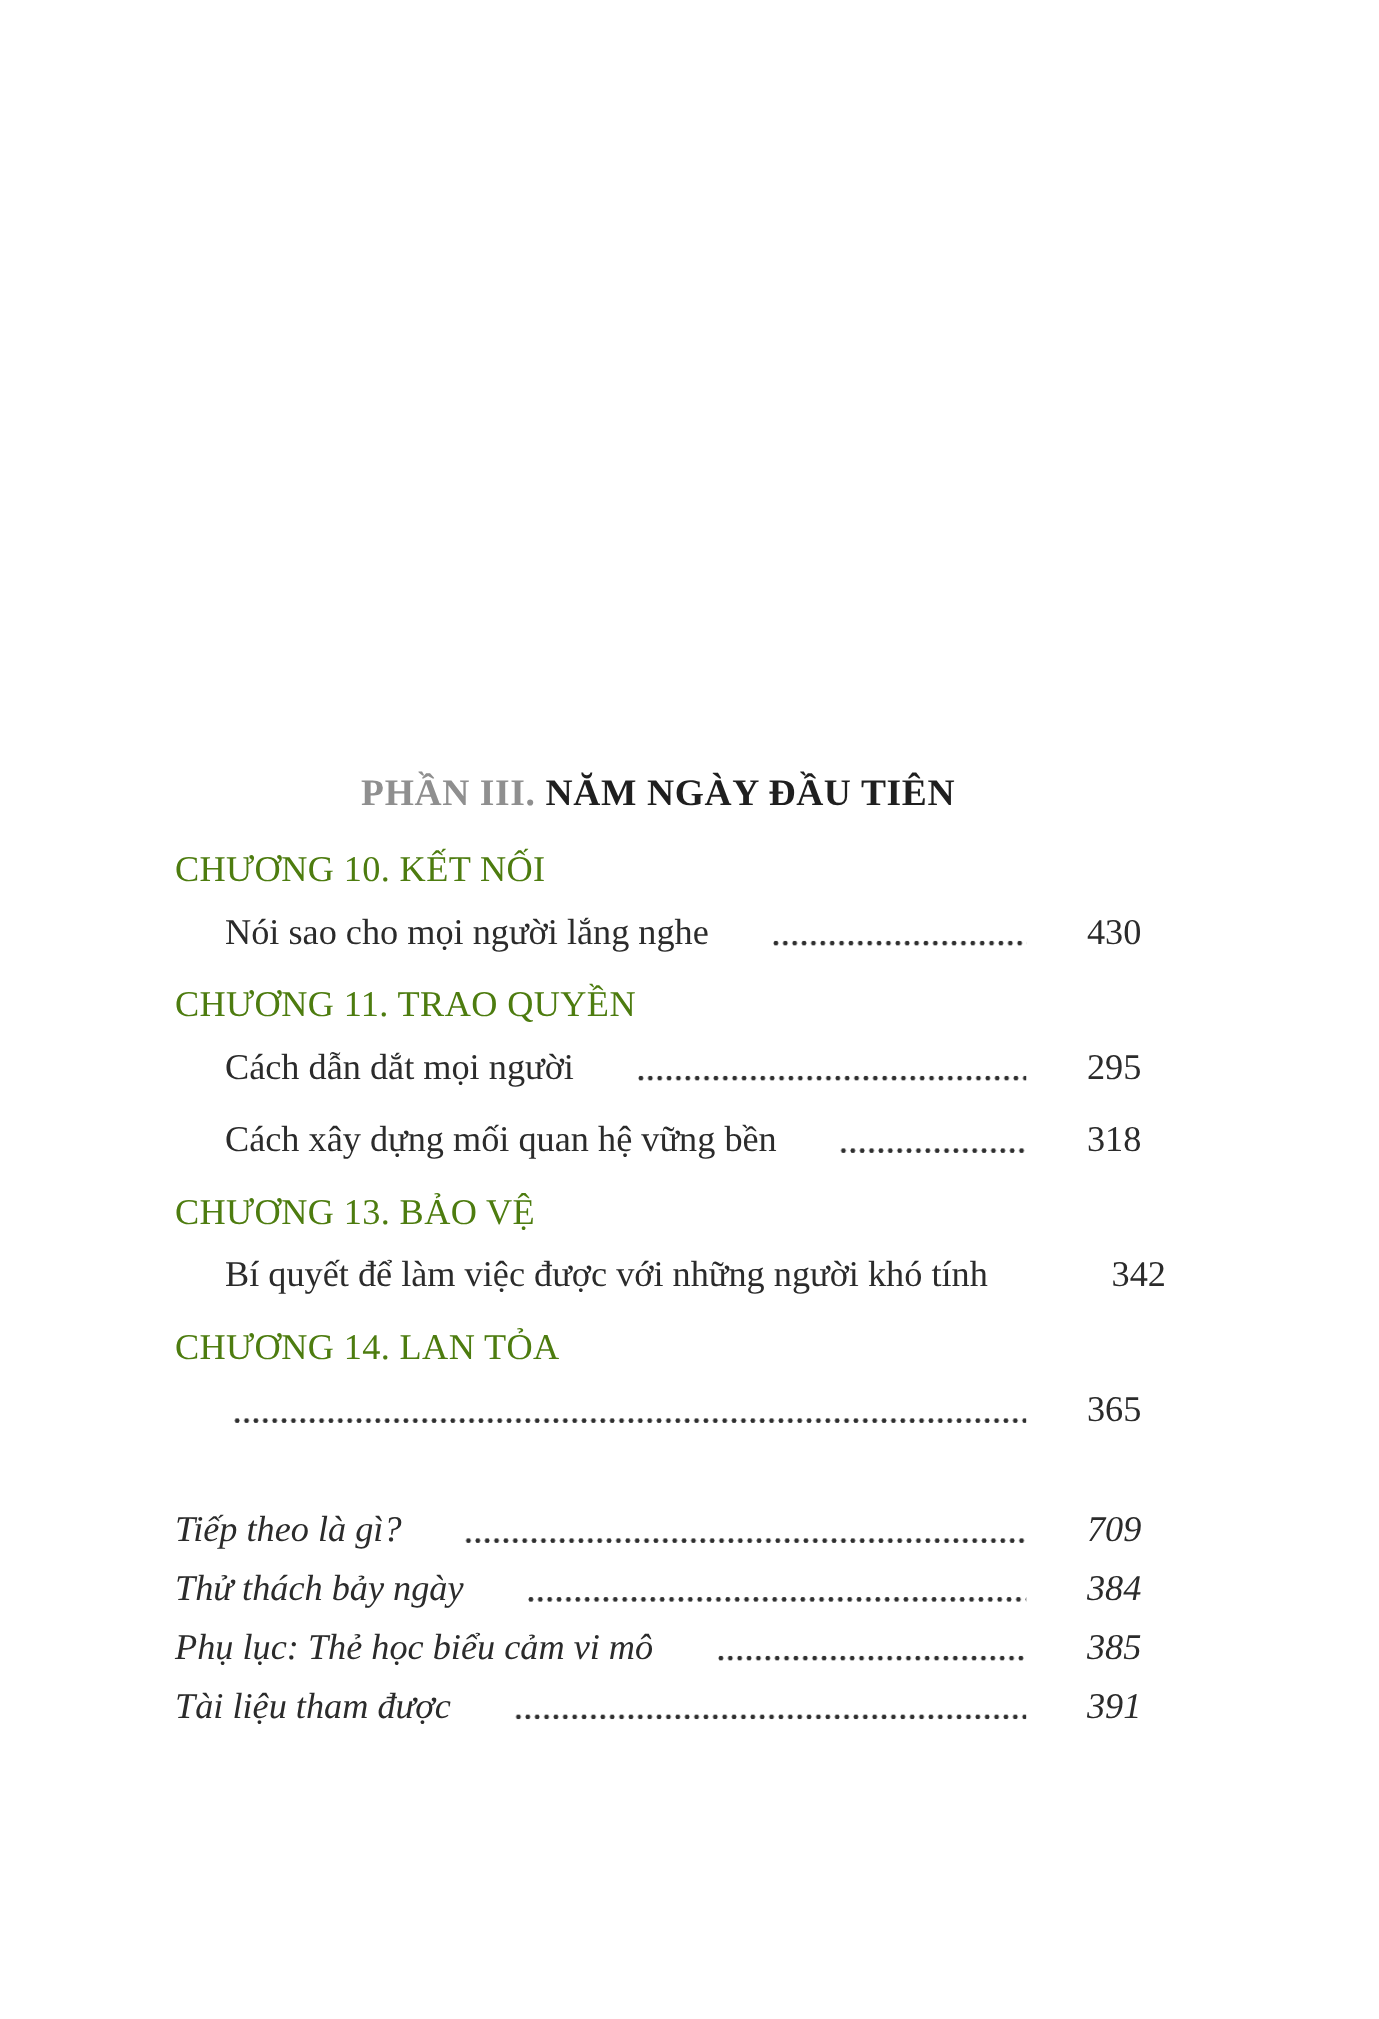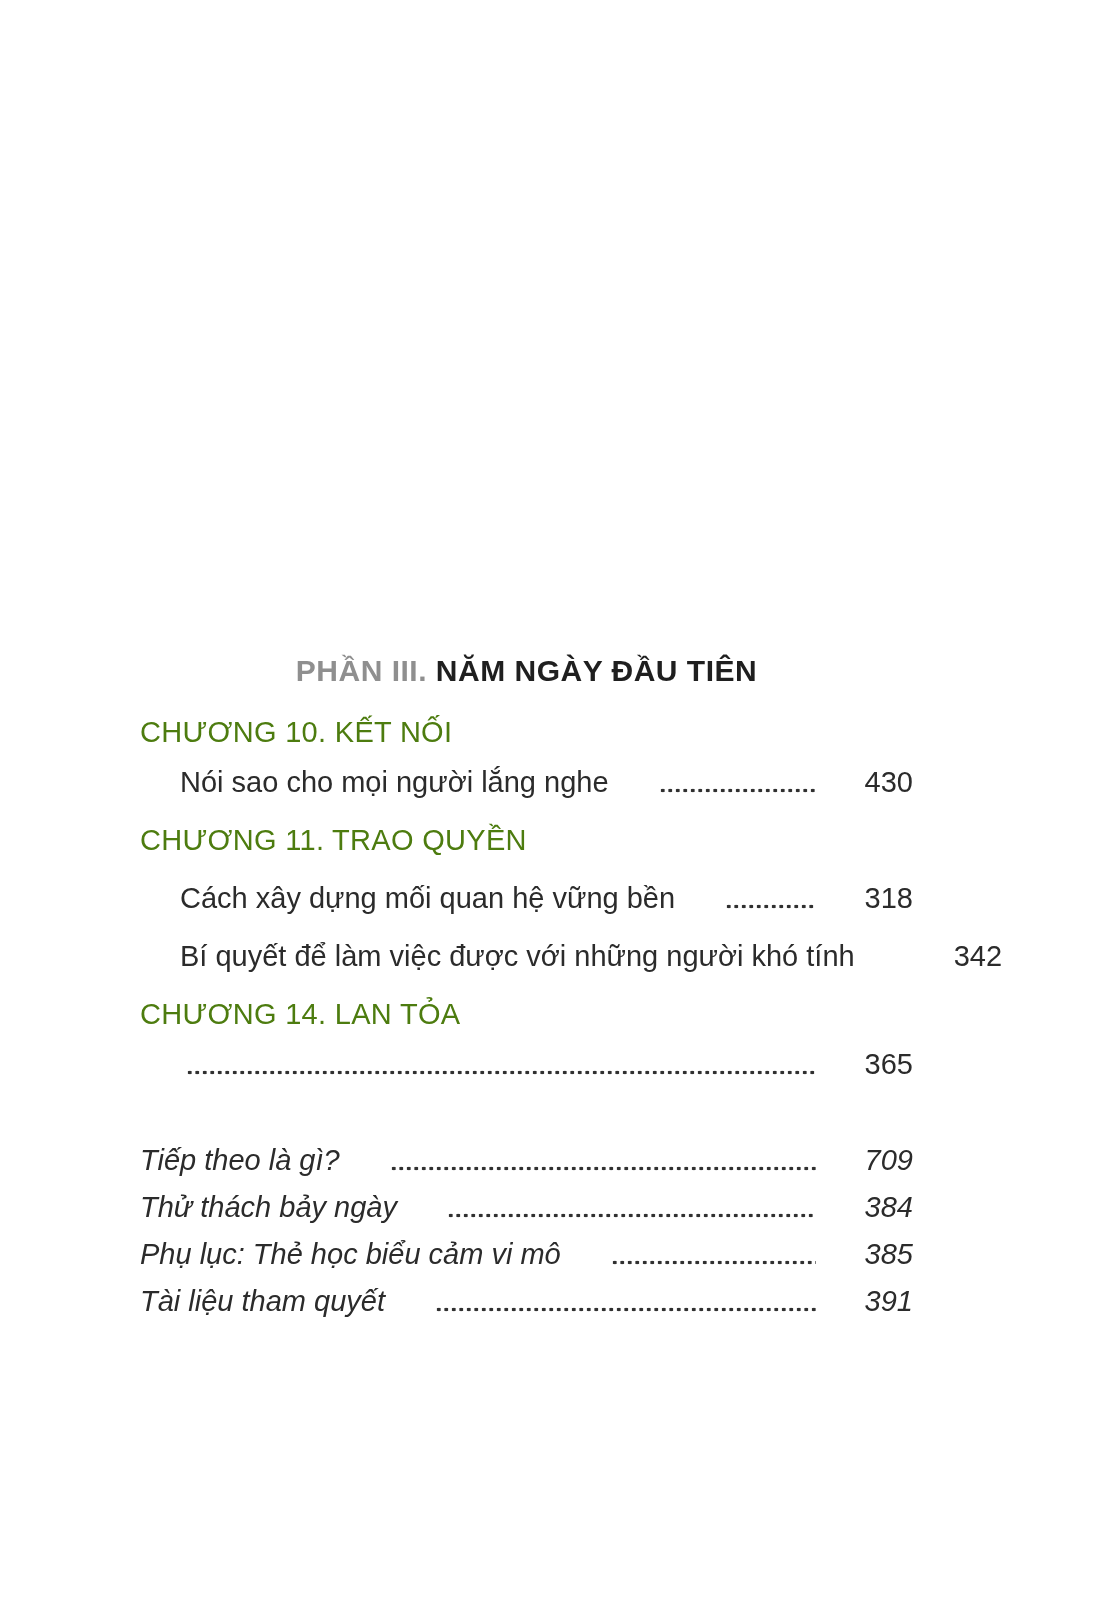--- a/index.html
+++ b/index.html
@@ -10,21 +10,22 @@
     height: 1615px;
     background: #ffffff;
     overflow: hidden;
     font-family: "Liberation Sans", "DejaVu Sans", sans-serif;
     color: #2b2b2b;
   }
   .toc {
     position: absolute;
     left: 140px;
     right: 190px;
-    top: 652px;
+    top: 616px;
+    font-family: Liberation Serif, serif;
   }
   .part-header {
     text-align: center;
     font-size: 30px;
     line-height: 38px;
     font-weight: 700;
     letter-spacing: 0.5px;
     margin-bottom: 24px;
     white-space: nowrap;
   }
@@ -83,31 +84,37 @@
       <div class="chapter-heading">CHƯƠNG 10. KẾT NỐI</div>
       <div class="toc-line subtitle">
         <span class="toc-text">Nói sao cho mọi người lắng nghe</span>
         <span class="dots"></span>
         <span class="toc-page">430</span>
       </div>
     </div>
 
     <div class="chapter">
       <div class="chapter-heading">CHƯƠNG 11. TRAO QUYỀN</div>
+      <div class="toc-line subtitle">
+        <span class="toc-text">Cách dẫn dắt mọi người</span>
+        <span class="dots"></span>
+        <span class="toc-page">295</span>
+      </div>
     </div>
 
     <div class="chapter">
       <div class="toc-line subtitle">
         <span class="toc-text">Cách xây dựng mối quan hệ vững bền</span>
         <span class="dots"></span>
         <span class="toc-page">318</span>
       </div>
     </div>
 
     <div class="chapter">
+      <div class="chapter-heading">CHƯƠNG 13. BẢO VỆ</div>
       <div class="toc-line subtitle">
         <span class="toc-text">Bí quyết để làm việc được với những người khó tính</span>
         <span class="dots"></span>
         <span class="toc-page">342</span>
       </div>
     </div>
 
     <div class="chapter">
       <div class="chapter-heading">CHƯƠNG 14. LAN TỎA</div>
       <div class="toc-line subtitle">
@@ -126,20 +133,20 @@
         <span class="toc-text">Thử thách bảy ngày</span>
         <span class="dots"></span>
         <span class="toc-page">384</span>
       </div>
       <div class="toc-line">
         <span class="toc-text">Phụ lục: Thẻ học biểu cảm vi mô</span>
         <span class="dots"></span>
         <span class="toc-page">385</span>
       </div>
       <div class="toc-line">
-        <span class="toc-text">Tài liệu tham quyết</span>
+        <span class="toc-text">Tài liệu tham được</span>
         <span class="dots"></span>
         <span class="toc-page">391</span>
       </div>
     </div>
 
   </div>
 </div>
 
 </body></html>

